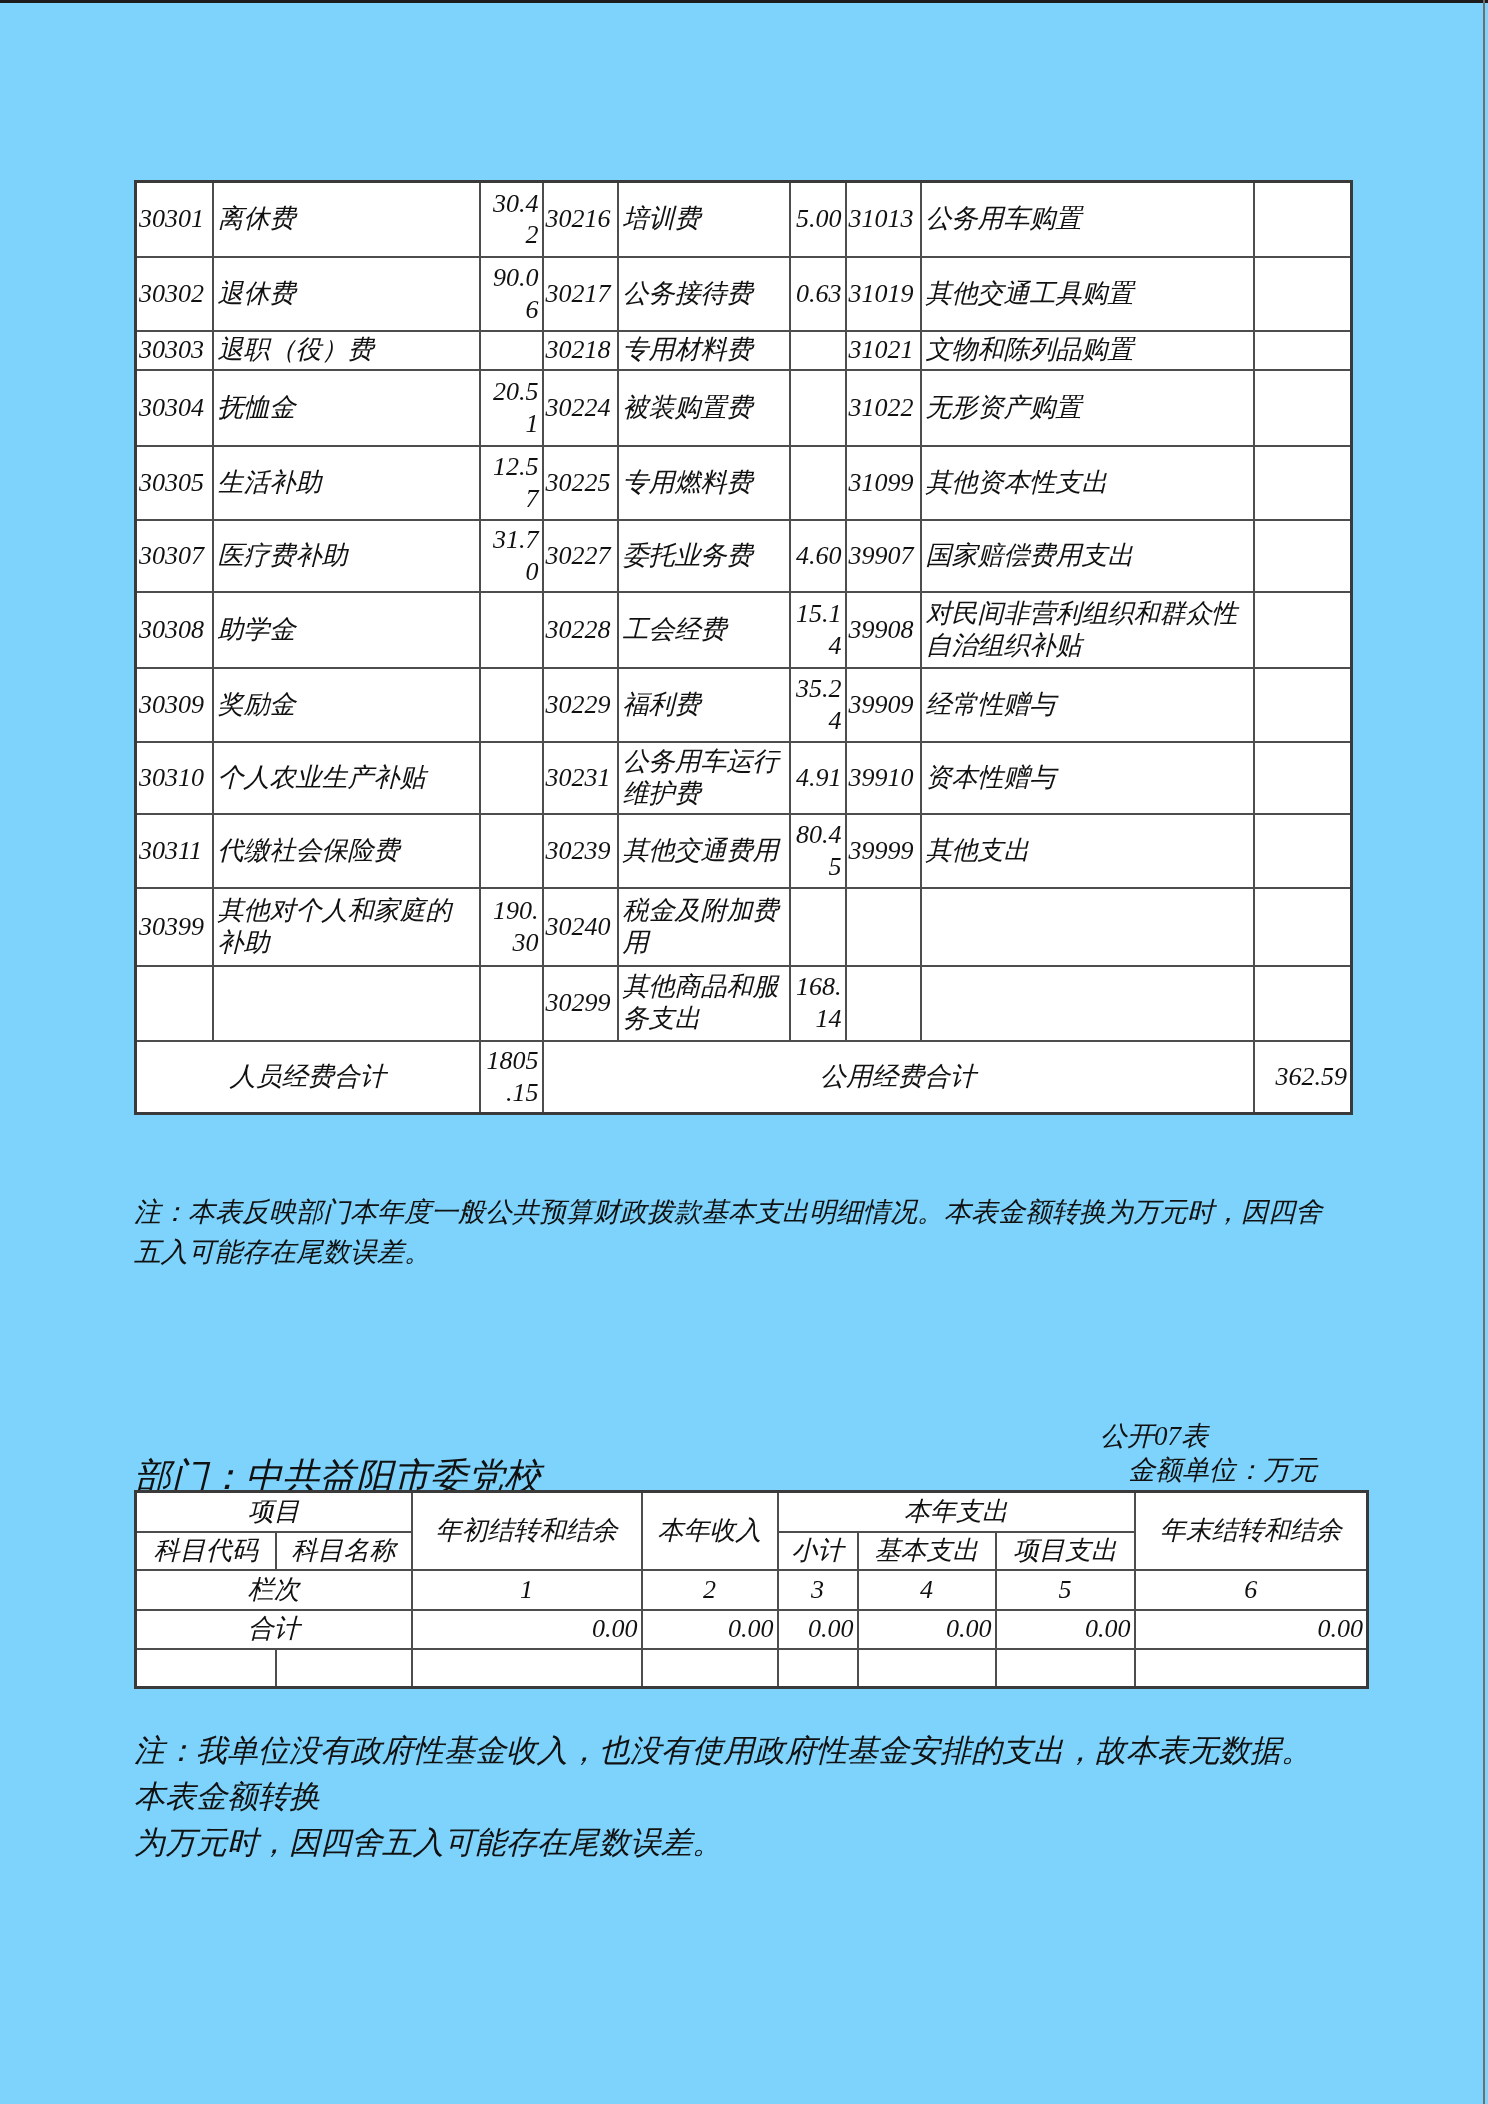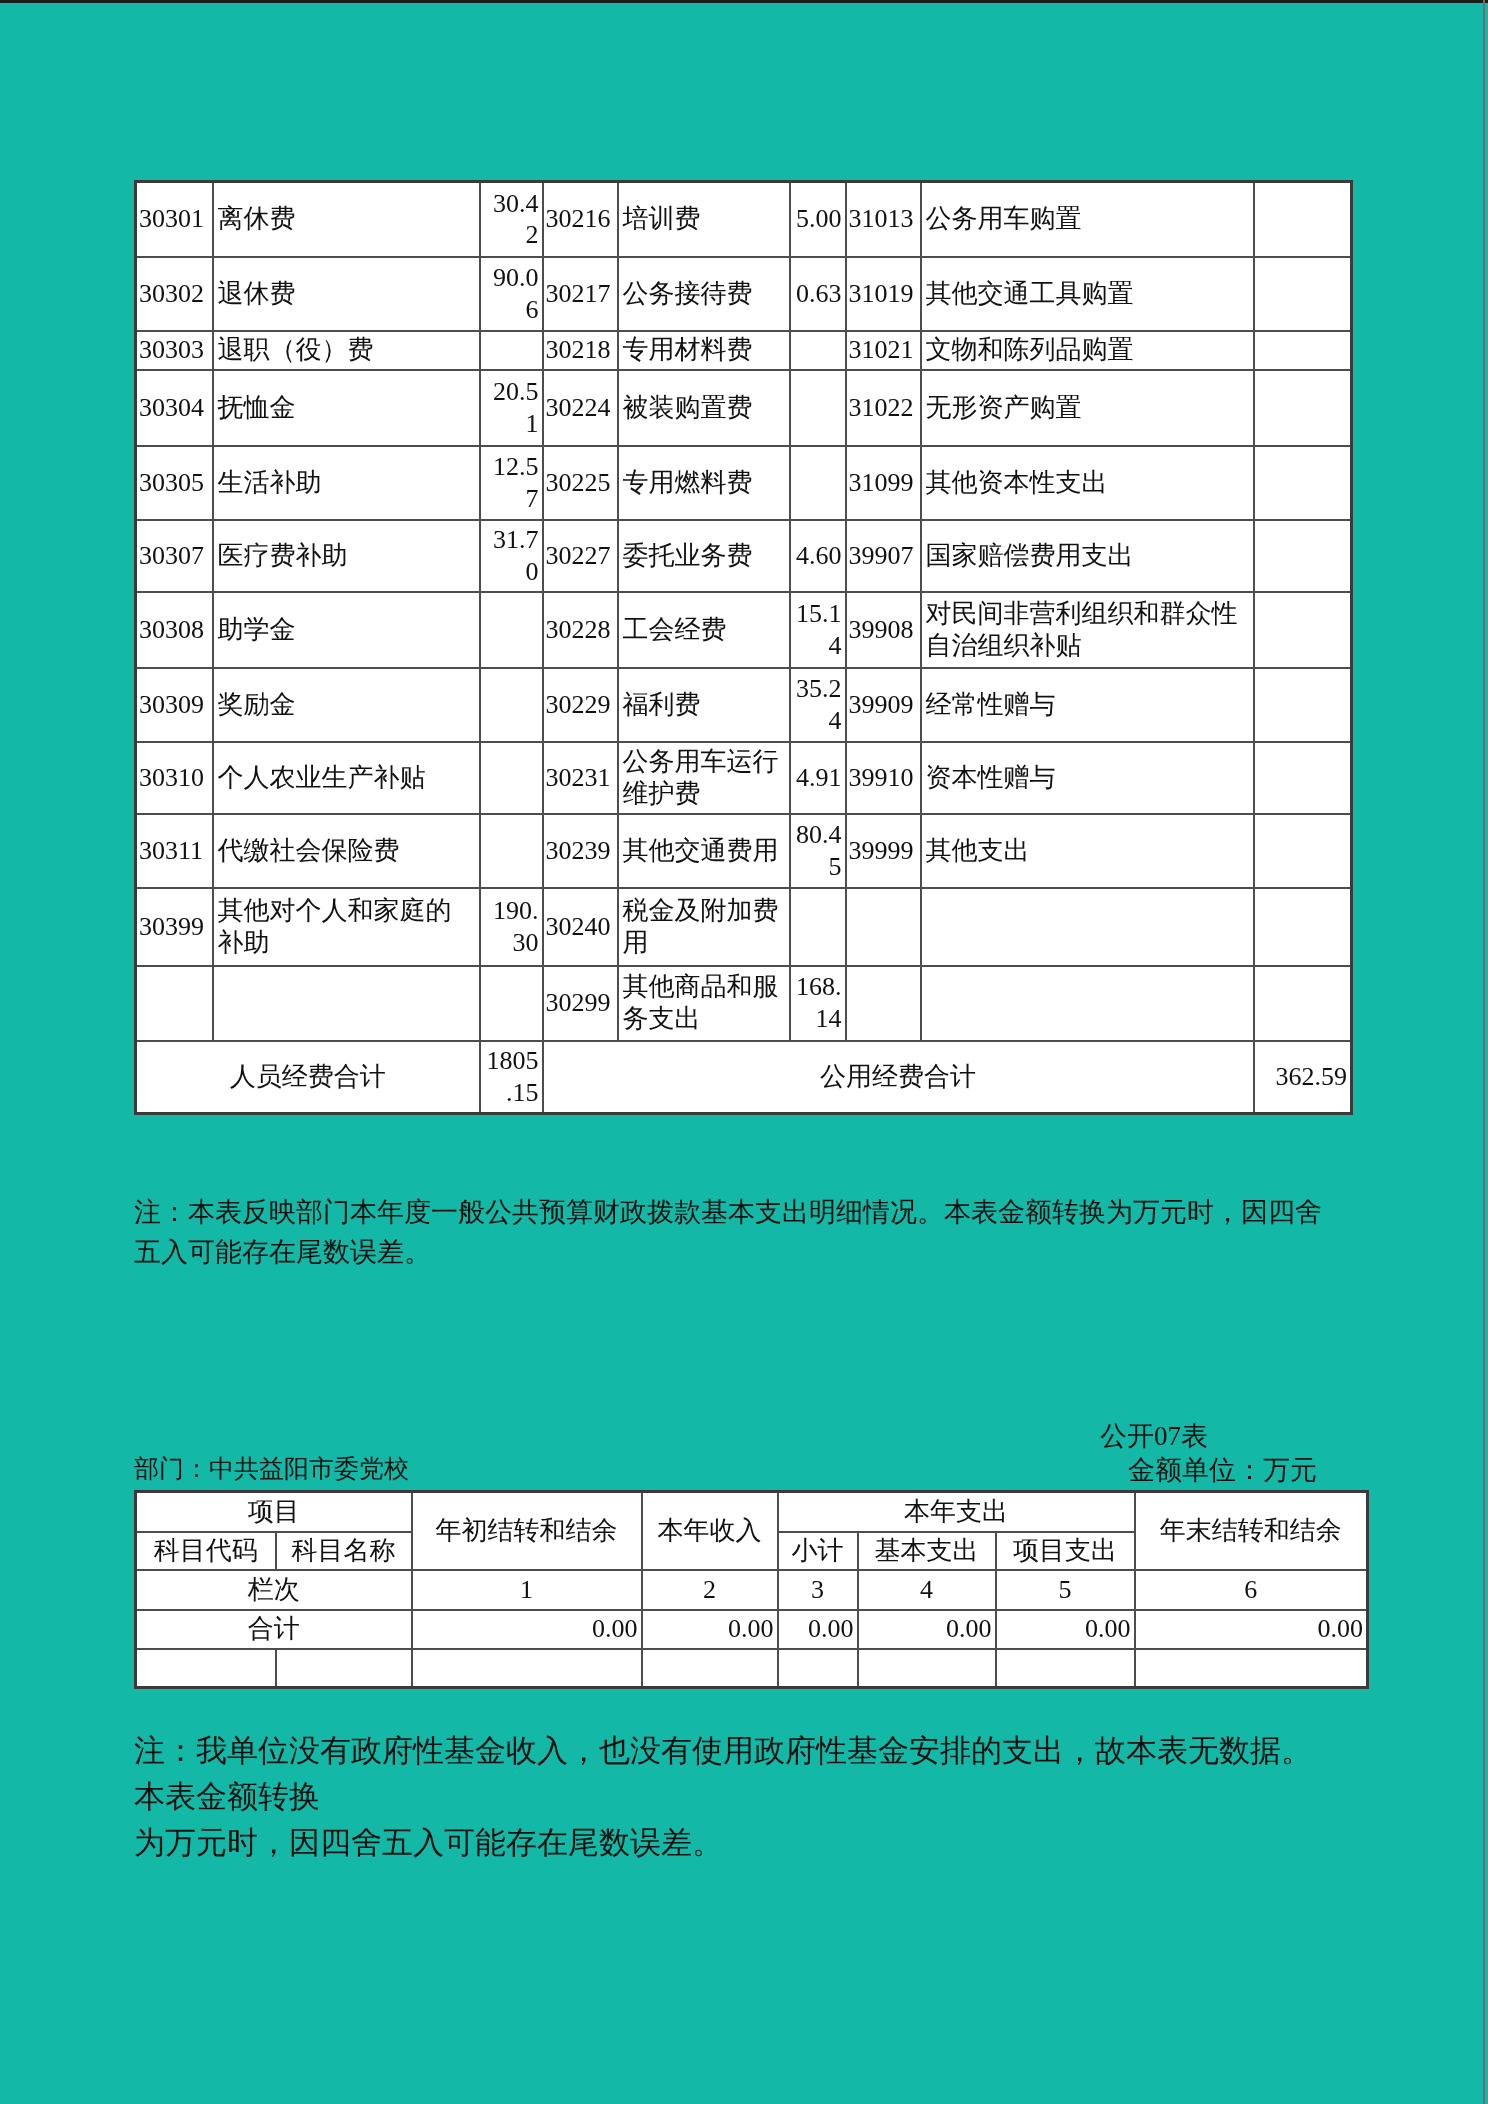--- a/index.html
+++ b/index.html
@@ -1,37 +1,37 @@
 <!DOCTYPE html>
 <html><head>
 <meta charset="utf-8">
 <style>
   html,body{margin:0;padding:0;background:#fff;}
-  #page{position:relative;width:1488px;height:2104px;background:#14b8a6;overflow:hidden;
-        font-family:"Liberation Serif","DejaVu Serif",serif;color:#111;}
+  #page{position:relative;width:1488px;height:2104px;background:#7dd3fc;overflow:hidden;
+        font-family:"Liberation Serif","DejaVu Serif",serif;color:#111;font-style:italic;}
   .edge-top{position:absolute;left:0;top:0;width:1488px;height:3px;background:#1c1c1c;}
   .edge-right{position:absolute;left:1483px;top:0;width:2px;height:2104px;background:#6f6f6f;}
 
   table{border-collapse:collapse;table-layout:fixed;background:#fff;}
   table.doc{border:3px solid #3a3a3a;}
   table.doc td{border:2px solid #4d4d4d;font-size:26px;line-height:1.22;color:#111;
                vertical-align:middle;overflow:hidden;word-break:break-all;}
   td.code{text-align:left;padding:0 2px;}
   td.name{text-align:left;padding:0 4px;white-space:pre-line;}
   td.val{text-align:right;padding:0 3px;white-space:pre-line;}
   td.tc{text-align:center;padding:0 2px;}
 
   #table1{position:absolute;left:134px;top:180px;width:1216px;}
   #note1{position:absolute;left:134px;top:1166px;width:1196px;font-size:27px;line-height:1.48;
          white-space:pre-line;}
   #t2title{position:absolute;left:134px;top:1358px;width:1232px;text-align:center;
            font-family:"Liberation Sans","DejaVu Sans",sans-serif;font-weight:bold;
            font-size:42px;letter-spacing:2px;}
   #t2code{position:absolute;left:1100px;top:1418px;font-size:27px;}
-  #t2dept{position:absolute;left:134px;top:1452px;font-size:25px;}
+  #t2dept{position:absolute;left:134px;top:1452px;font-size:37px;}
   #t2unit{position:absolute;left:1128px;top:1452px;font-size:27px;}
   #table2{position:absolute;left:134px;top:1490px;width:1232px;}
   #note2{position:absolute;left:134px;top:1697px;width:1196px;font-size:31px;line-height:1.48;
          white-space:pre-line;}
 </style>
 </head>
 <body>
 
 <div id="page">
   <div class="edge-top"></div>

